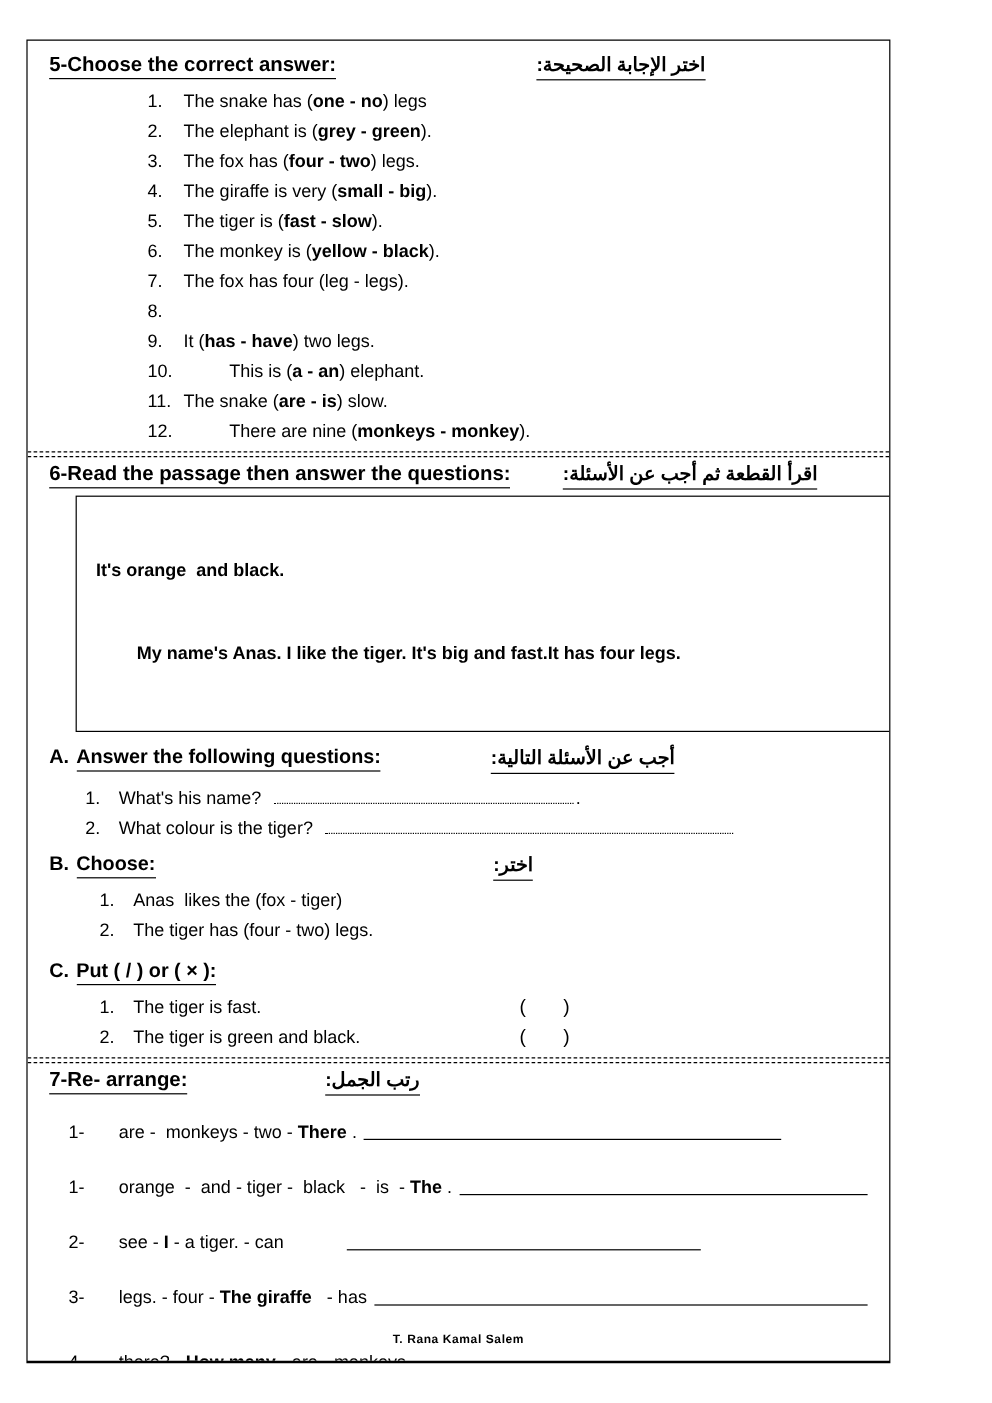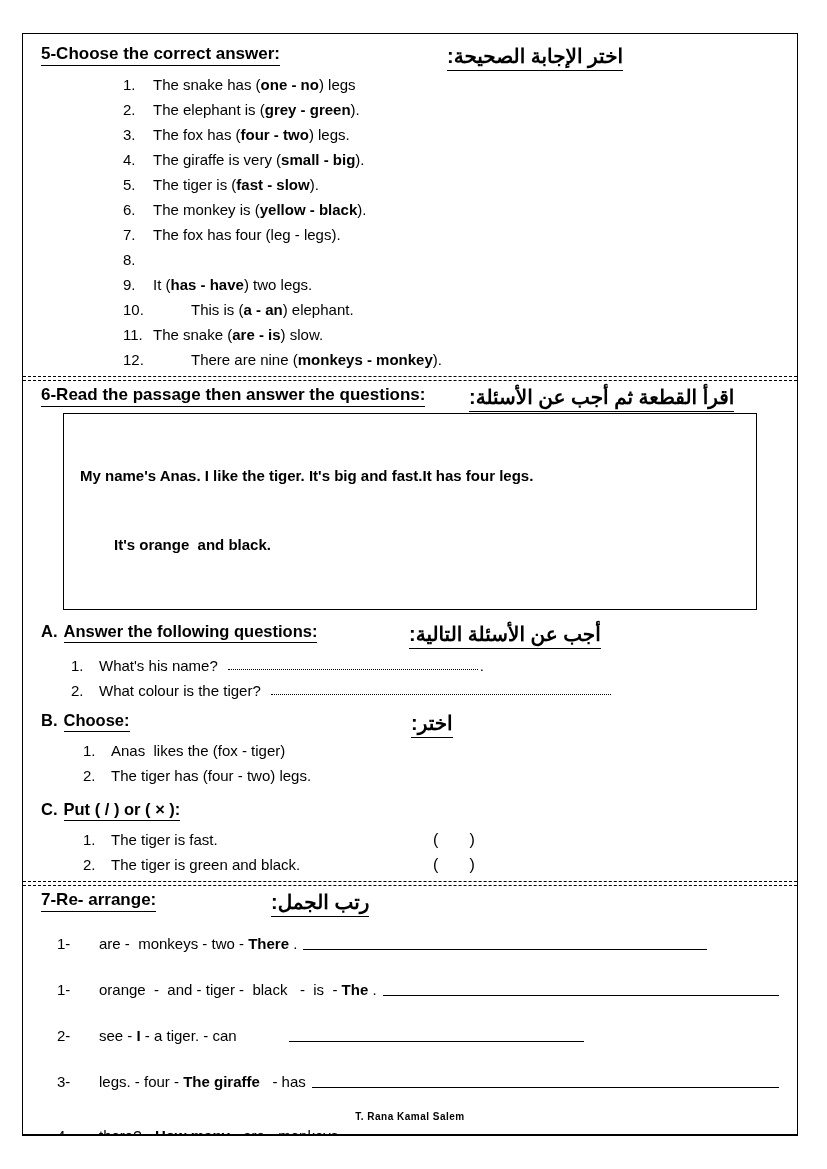--- a/index.html
+++ b/index.html
@@ -6,34 +6,34 @@
   html, body {
     margin: 0; padding: 0;
     width: 827px; height: 1169px;
     background: #ffffff;
     color: #000;
     font-family: "Liberation Sans", sans-serif;
   }
   .frame {
     position: absolute;
     left: 22px; top: 33px;
-    width: 776px; height: 1103px;
+    width: 720px; height: 1103px;
     border: 1.5px solid #000;
     border-bottom-width: 2.5px;
     padding-top: 6px;
     overflow: hidden;
   }
   .b { font-weight: bold; text-align: right; }
   .pw { white-space: pre-wrap; }
 
   
   .sec-head { position: relative; margin: 4px 0 4px 18px; height: 24px; font-size: 17px; }
   .h-en { font-weight: bold; border-bottom: 1.8px solid #000; padding-bottom: 1px; display: inline-block; }
   .h-ar {
-    position: absolute; top: 0; font-weight: bold; font-size: 20px;
+    position: absolute; top: 0; font-weight: bold; font-size: 16px;
     border-bottom: 1.5px solid #000; padding-bottom: 2px; display: inline-block;
   }
   .h-ar.s5 { left: 406px; }
   .h-ar.s6 { left: 428px; }
   .h-ar.sa { left: 368px; }
   .h-ar.sb { left: 370px; }
   .h-ar.s7 { left: 230px; }
 
   
   .choose-list { margin: 4px 0 2px 100px; font-size: 15px; }
@@ -157,22 +157,22 @@
   </div>
 
   <div class="divider"></div>
 
   <div class="sec-head">
     <span class="h-en">6-Read the passage then answer the questions:</span>
     <span class="h-ar s6" dir="rtl">اقرأ القطعة ثم أجب عن الأسئلة:</span>
   </div>
 
   <div class="passage">
+    <div>It's orange  and black.</div>
     <div>My name's Anas. I like the tiger. It's big and fast.It has four legs.</div>
-    <div>It's orange  and black.</div>
   </div>
 
   <div>
     <div class="sub-head">
       <span class="sub-label">A.</span><span class="sub-title">Answer the following questions:</span>
       <span class="h-ar sa" dir="rtl">أجب عن الأسئلة التالية:</span>
     </div>
     <div class="qa-row">
       <span class="num">1.</span>
       <span class="pw">What's his name?</span>

